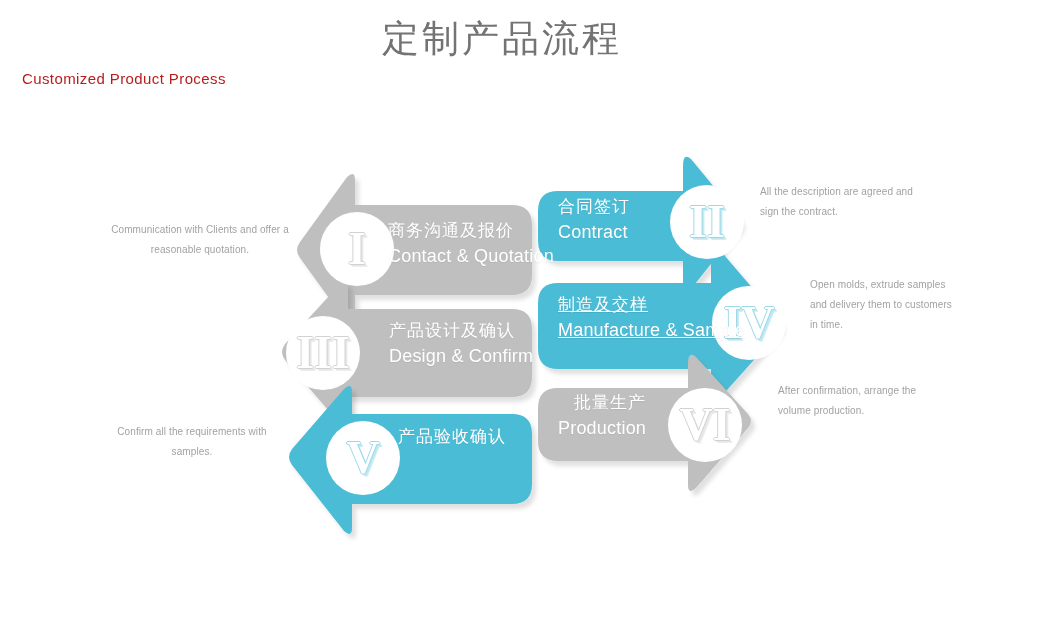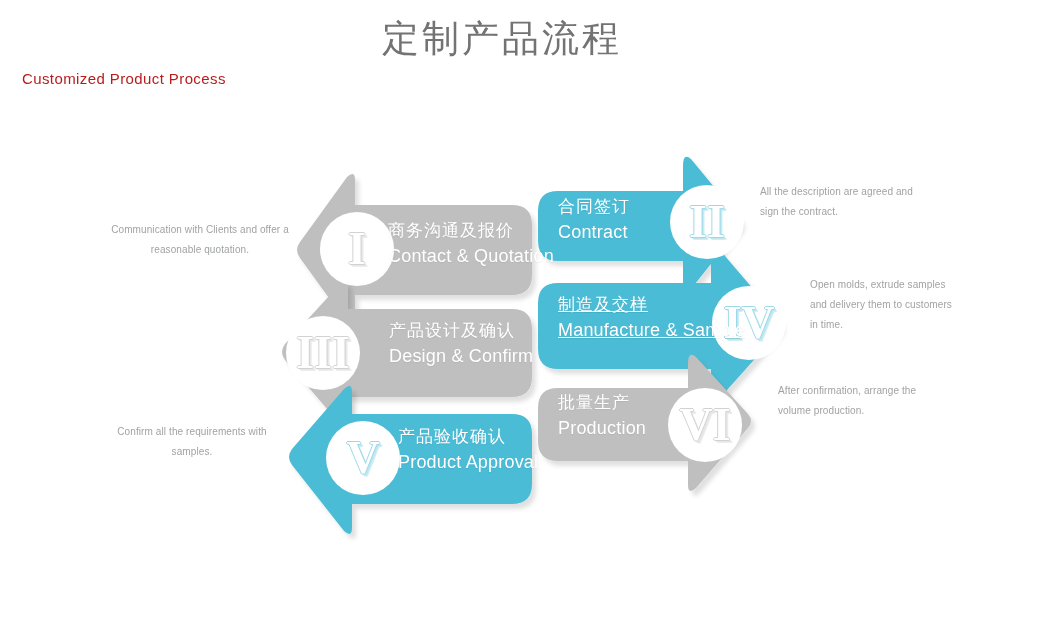--- a/index.html
+++ b/index.html
@@ -267,24 +267,23 @@
     <div class="en">Design &amp; Confirm</div>
   </div>
 
   <div class="arrow-label" style="left:558px; top:292px;text-decoration:underline;">
     <div class="cn">制造及交样</div>
     <div class="en">Manufacture &amp; Sample</div>
   </div>
 
   <div class="arrow-label" style="left:398px; top:424px;">
     <div class="cn">产品验收确认</div>
-    <div class="en">Product Approval</div>
-  </div>
-
-  <div class="arrow-label" style="left:558px; top:390px;">
+  </div>
+
+  <div class="arrow-label" style="left:558px; top:390px;text-align:right;">
     <div class="cn">批量生产</div>
     <div class="en">Production</div>
   </div>
 
   <div class="caption left" style="left:110px; top:220px; width:180px;">Communication with Clients and offer a reasonable quotation.</div>
 
   <div class="caption right" style="left:760px; top:182px; width:160px;">All the description are agreed and sign the contract.</div>
 
 
   <div class="caption right" style="left:810px; top:275px; width:150px;">Open molds, extrude samples and delivery them to customers in time.</div>

